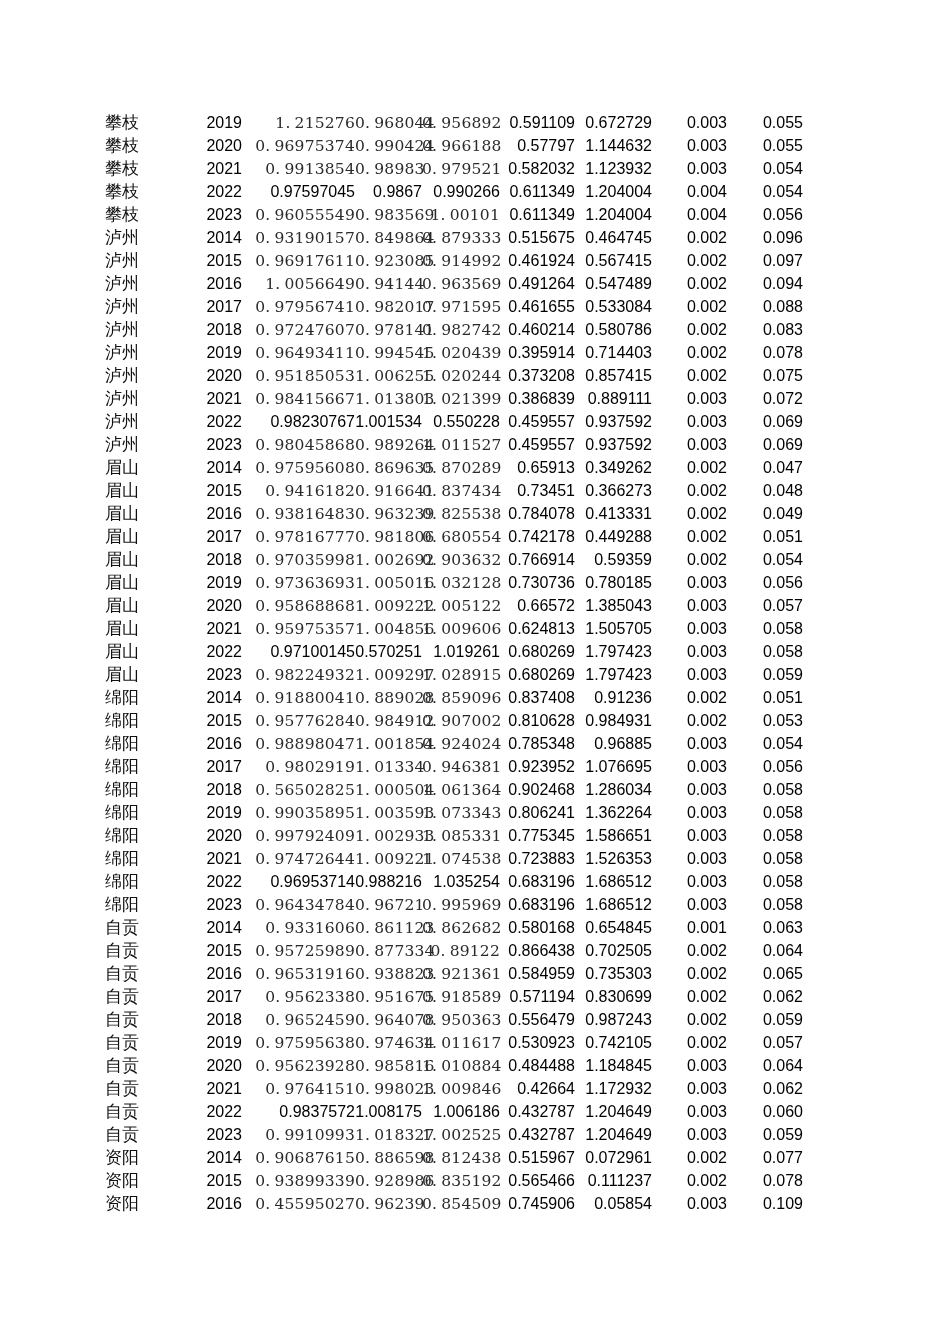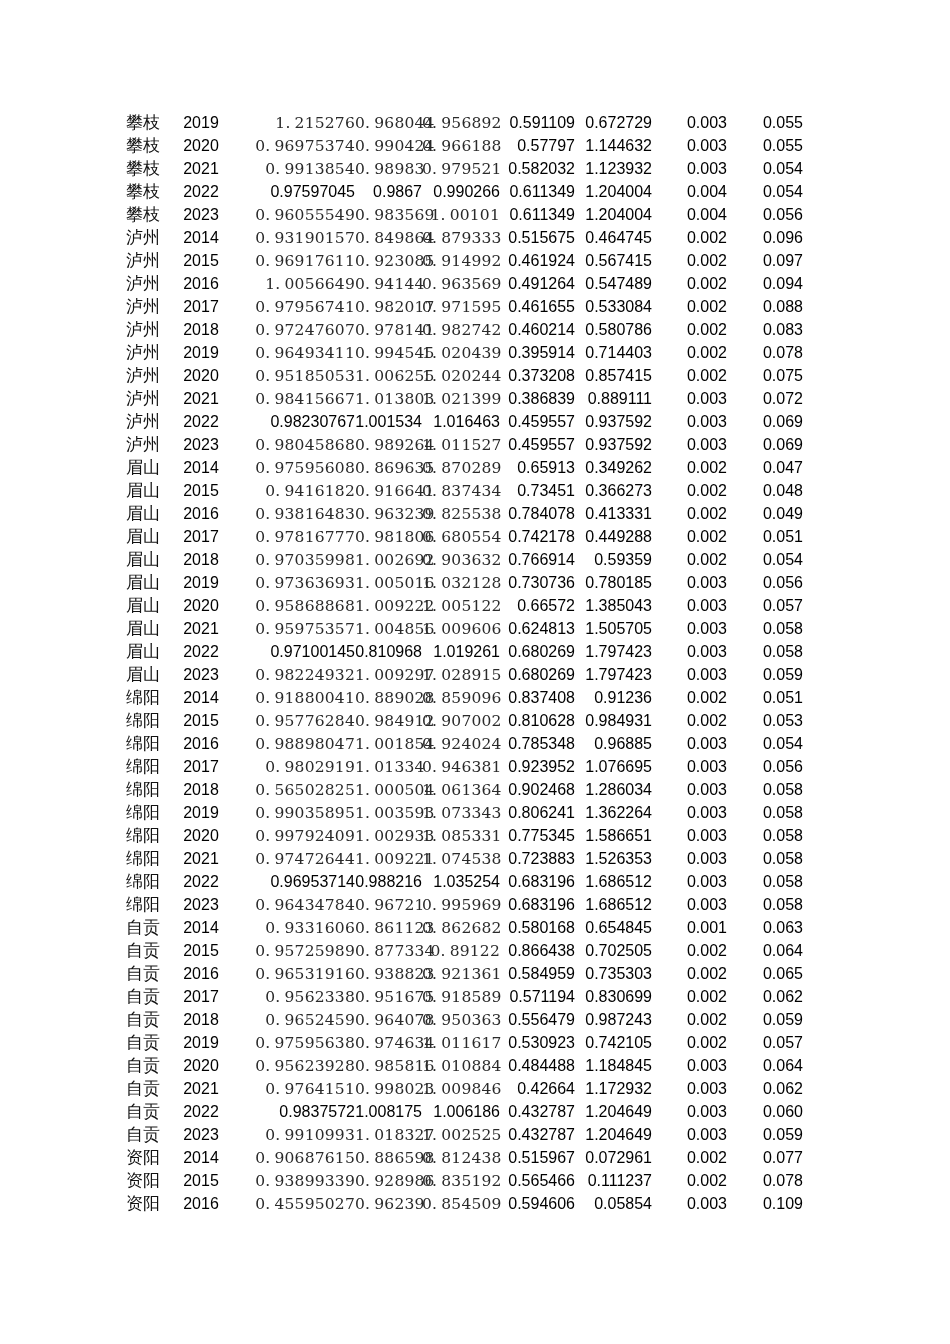--- a/index.html
+++ b/index.html
@@ -30,27 +30,27 @@
     height: 22.85px;
   }
   table.data-table td {
     padding: 0;
     margin: 0;
     white-space: nowrap;
     overflow: visible;
     vertical-align: middle;
   }
   td.city-cell {
-    text-align: right;
+    text-align: center;
     font-family: "DejaVu Serif", "Liberation Serif", serif;
     font-size: 17px;
     color: #111111;
   }
   td.year-cell {
-    text-align: center;
+    text-align: right;
     font-family: "Liberation Sans", sans-serif;
     font-size: 16px;
     color: #000000;
   }
   td.num-cell {
     text-align: right;
     font-family: "Liberation Sans", sans-serif;
     font-size: 16px;
     color: #000000;
   }
@@ -219,21 +219,21 @@
           <td class="num-cell">0.386839</td>
           <td class="num-cell">0.889111</td>
           <td class="num-cell">0.003</td>
           <td class="num-cell">0.072</td>
         </tr>
         <tr>
           <td class="city-cell">泸州</td>
           <td class="year-cell">2022</td>
           <td class="num-cell">0.98230767</td>
           <td class="num-cell">1.001534</td>
-          <td class="num-cell">1.016463</td>
+          <td class="num-cell">0.550228</td>
           <td class="num-cell">0.459557</td>
           <td class="num-cell">0.937592</td>
           <td class="num-cell">0.003</td>
           <td class="num-cell">0.069</td>
         </tr>
         <tr>
           <td class="city-cell">泸州</td>
           <td class="year-cell">2023</td>
           <td class="num-cell serif">0. 98045868</td>
           <td class="num-cell serif">0. 989264</td>
@@ -328,21 +328,21 @@
           <td class="num-cell serif">1. 009606</td>
           <td class="num-cell">0.624813</td>
           <td class="num-cell">1.505705</td>
           <td class="num-cell">0.003</td>
           <td class="num-cell">0.058</td>
         </tr>
         <tr>
           <td class="city-cell">眉山</td>
           <td class="year-cell">2022</td>
           <td class="num-cell">0.97100145</td>
-          <td class="num-cell">0.810968</td>
+          <td class="num-cell">0.570251</td>
           <td class="num-cell">1.019261</td>
           <td class="num-cell">0.680269</td>
           <td class="num-cell">1.797423</td>
           <td class="num-cell">0.003</td>
           <td class="num-cell">0.058</td>
         </tr>
         <tr>
           <td class="city-cell">眉山</td>
           <td class="year-cell">2023</td>
           <td class="num-cell serif">0. 98224932</td>
@@ -594,20 +594,20 @@
           <td class="num-cell">0.111237</td>
           <td class="num-cell">0.002</td>
           <td class="num-cell">0.078</td>
         </tr>
         <tr>
           <td class="city-cell">资阳</td>
           <td class="year-cell">2016</td>
           <td class="num-cell serif">0. 45595027</td>
           <td class="num-cell serif">0. 96239</td>
           <td class="num-cell serif">0. 854509</td>
-          <td class="num-cell">0.594606</td>
+          <td class="num-cell">0.745906</td>
           <td class="num-cell">0.05854</td>
           <td class="num-cell">0.003</td>
           <td class="num-cell">0.109</td>
         </tr>
       </tbody>
   </table>
 </div>
 
 </body></html>

